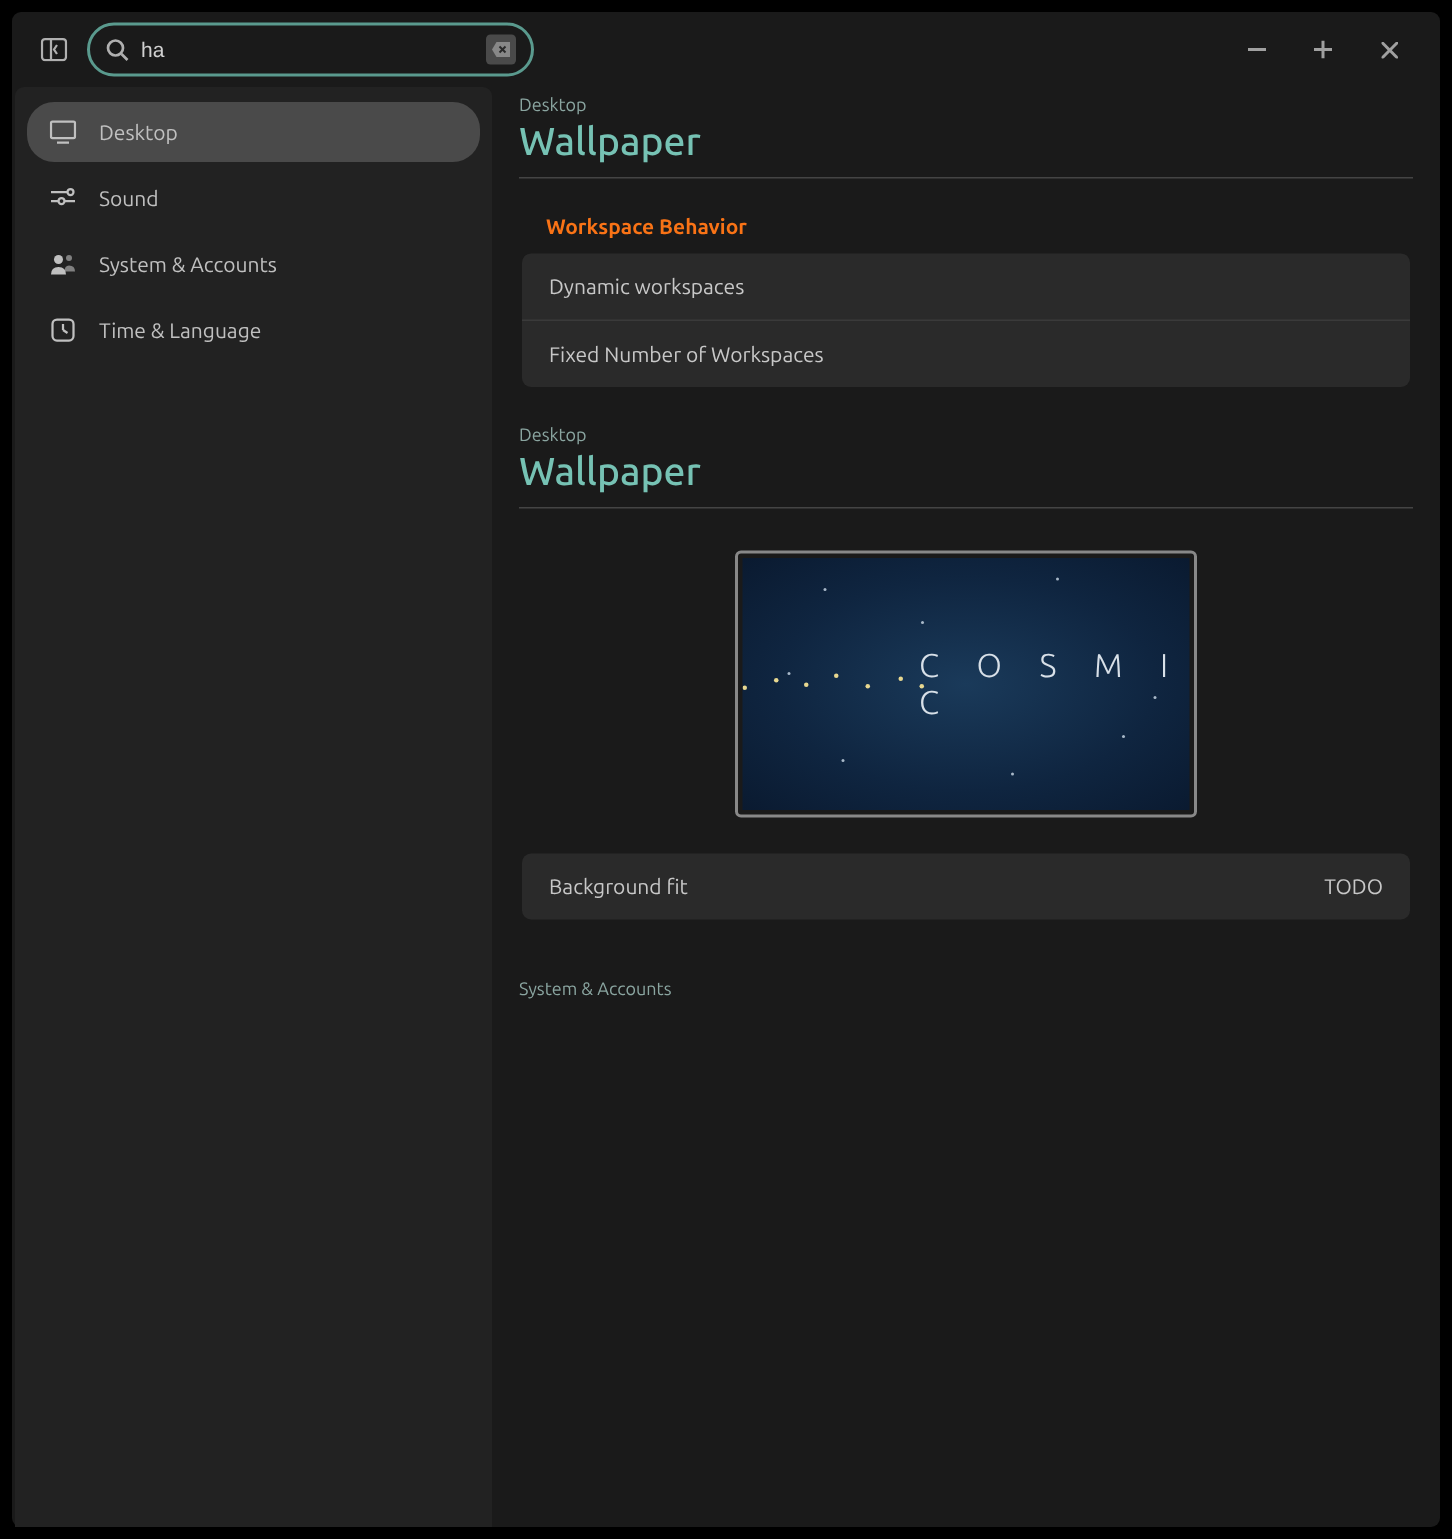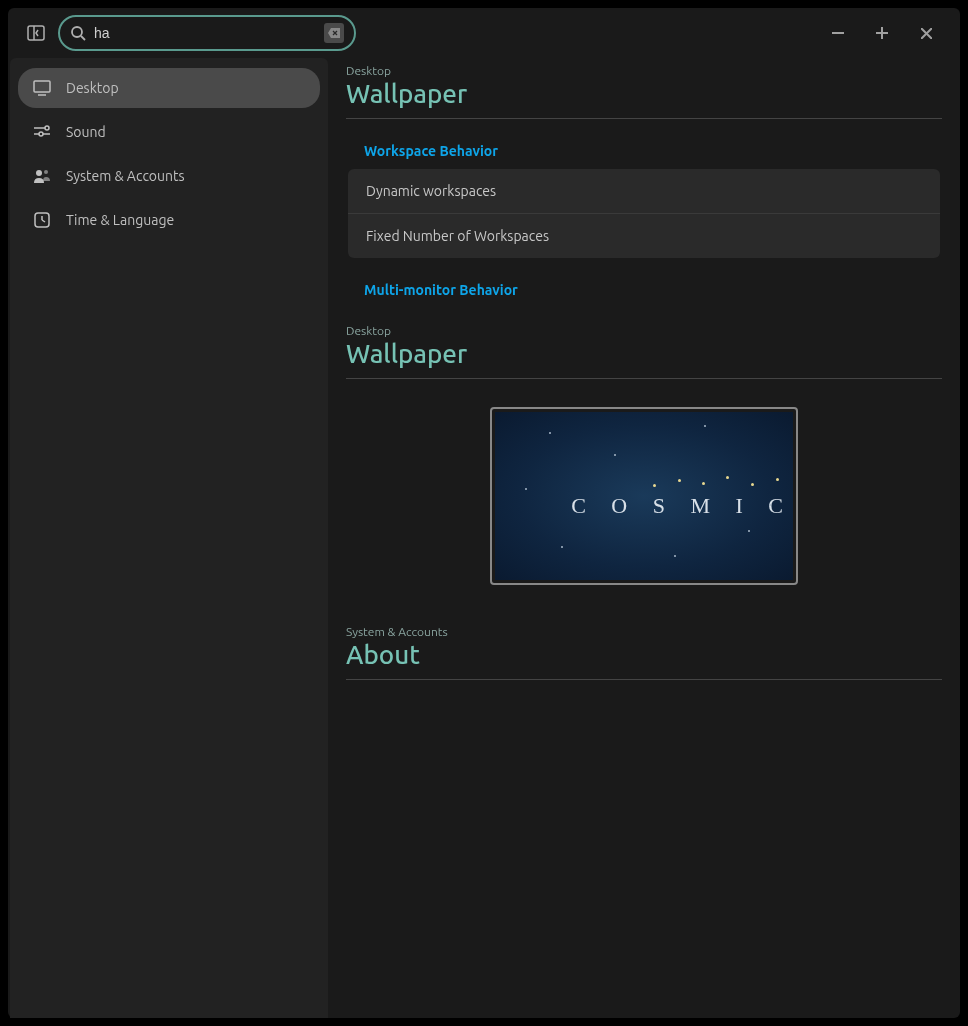--- a/index.html
+++ b/index.html
@@ -134,21 +134,21 @@
 .section-title {
   color: #76c2b4;
   font-size: 26px;
   font-weight: 500;
   padding-bottom: 10px;
   border-bottom: 1px solid #444;
 }
 .subhead {
   font-weight: 700;
   font-size: 14px;
-  color: #0ea5e9;
+  color: #f97316;
   margin: 24px 0 10px 18px;
 }
 .option-group {
   background: #2a2a2a;
   border-radius: 6px;
   margin: 0 2px;
 }
 .option-row {
   padding: 14px 18px;
   font-size: 14px;
@@ -169,24 +169,23 @@
   border-radius: 4px;
   padding: 3px;
 }
 .wallpaper-inner {
   width: 100%;
   height: 100%;
   background: radial-gradient(ellipse at center, #1a3a5a 0%, #0f2540 60%, #0a1a30 100%);
   position: relative;
   overflow: hidden;
   display: flex;
-  align-items: flex-end;
-  justify-content: center;
-  flex-direction: column;
-  font-family: Liberation Serif, serif;
+  align-items: center;
+  justify-content: center;
+  flex-direction: row;
 }
 .cosmic-text {
   color: #d8e0e8;
   font-size: 22px;
   letter-spacing: 10px;
   font-weight: 300;
 }
 .constellation {
   position: relative;
   width: 140px;
@@ -333,21 +332,20 @@
         <div class="subhead">Workspace Behavior</div>
         <div class="option-group">
           <div class="option-row">
             <span>Dynamic workspaces</span>
           </div>
           <div class="option-row">
             <span>Fixed Number of Workspaces</span>
           </div>
         </div>
 
-        <div class="subhead">Multi-monitor Behavior</div>
       </div>
 
       <div class="section">
         <div class="breadcrumb">Desktop</div>
         <div class="section-title">Wallpaper</div>
 
         <div class="wallpaper-preview">
           <div class="wallpaper-inner">
             <div class="bgstar" style="top:12%;left:18%"></div>
             <div class="bgstar" style="top:25%;left:40%"></div>
@@ -364,23 +362,26 @@
               <div class="star" style="left:52%;top:20%"></div>
               <div class="star" style="left:70%;top:60%"></div>
               <div class="star" style="left:88%;top:30%"></div>
               <div class="star" style="left:100%;top:65%"></div>
             </div>
             <div class="cosmic-text">C O S M I C</div>
           </div>
         </div>
 
         <div class="option-group">
+          <div class="option-row">
+            <span>Background fit</span>
+            <span class="option-value">TODO</span>
+          </div>
         </div>
       </div>
 
       <div class="section" style="margin-top:40px">
         <div class="breadcrumb">System &amp; Accounts</div>
-        <div class="section-title">About</div>
       </div>
 
     </div>
   </div>
 </div>
 
 </body></html>

